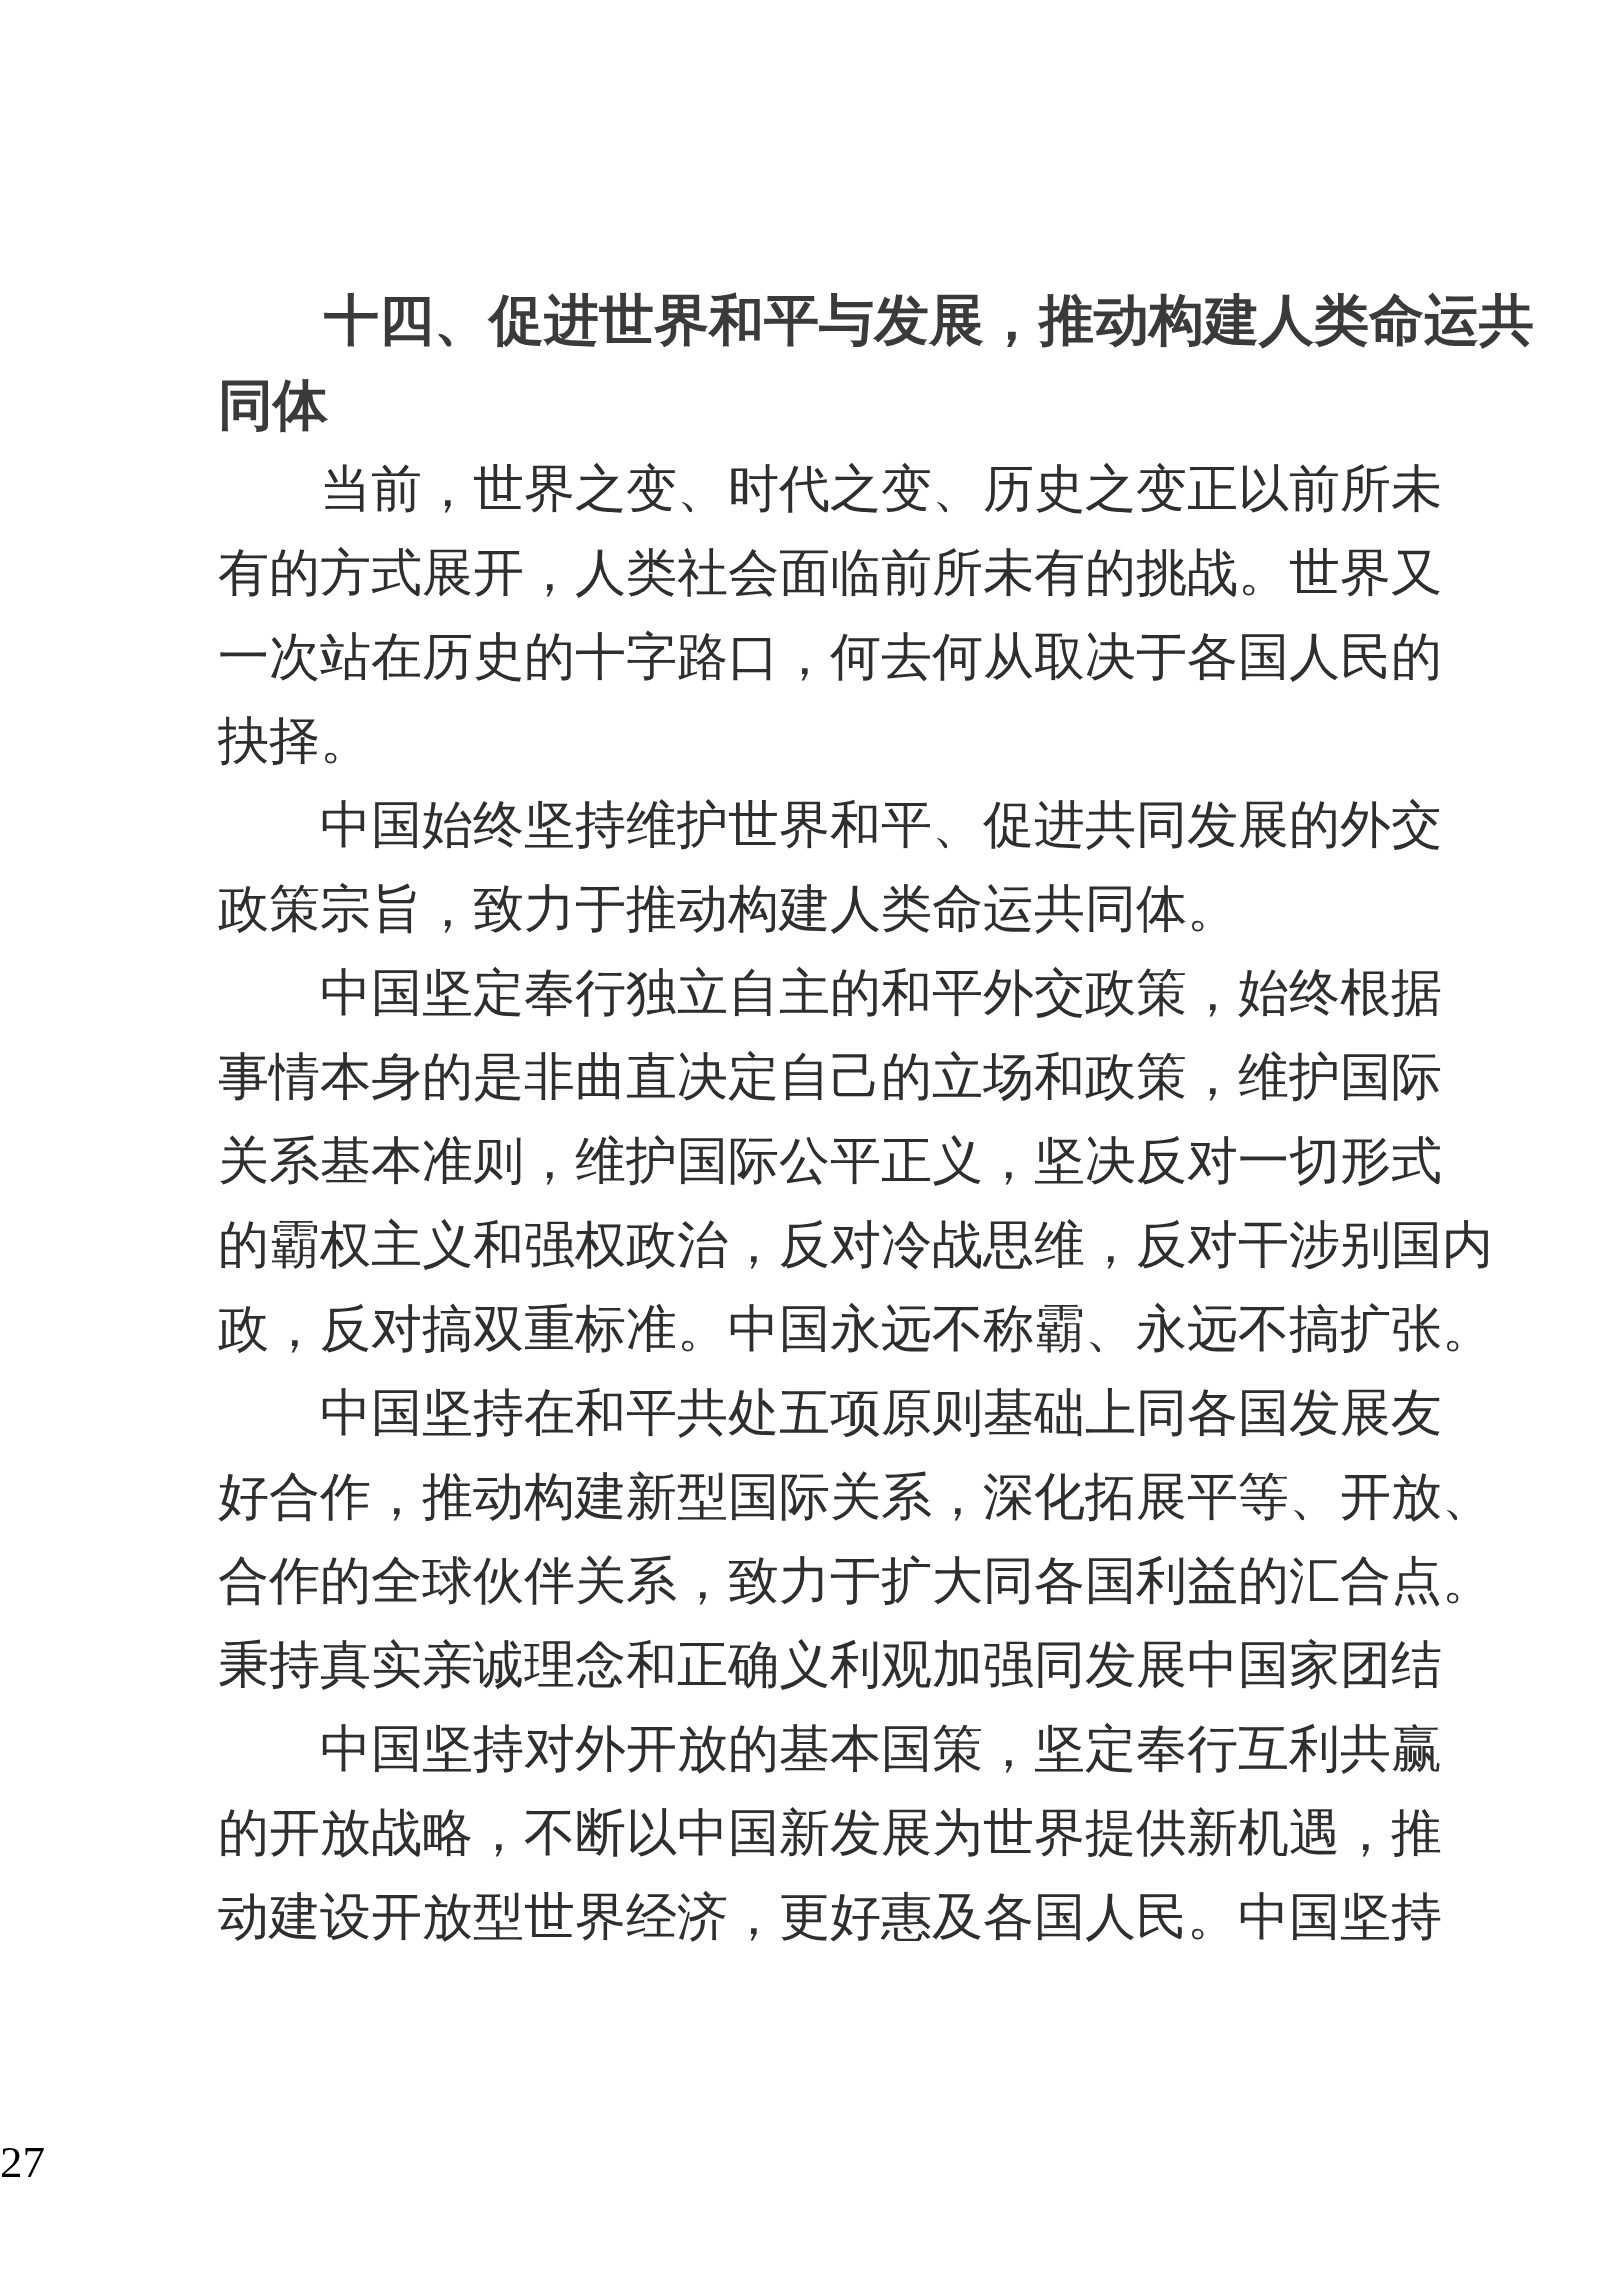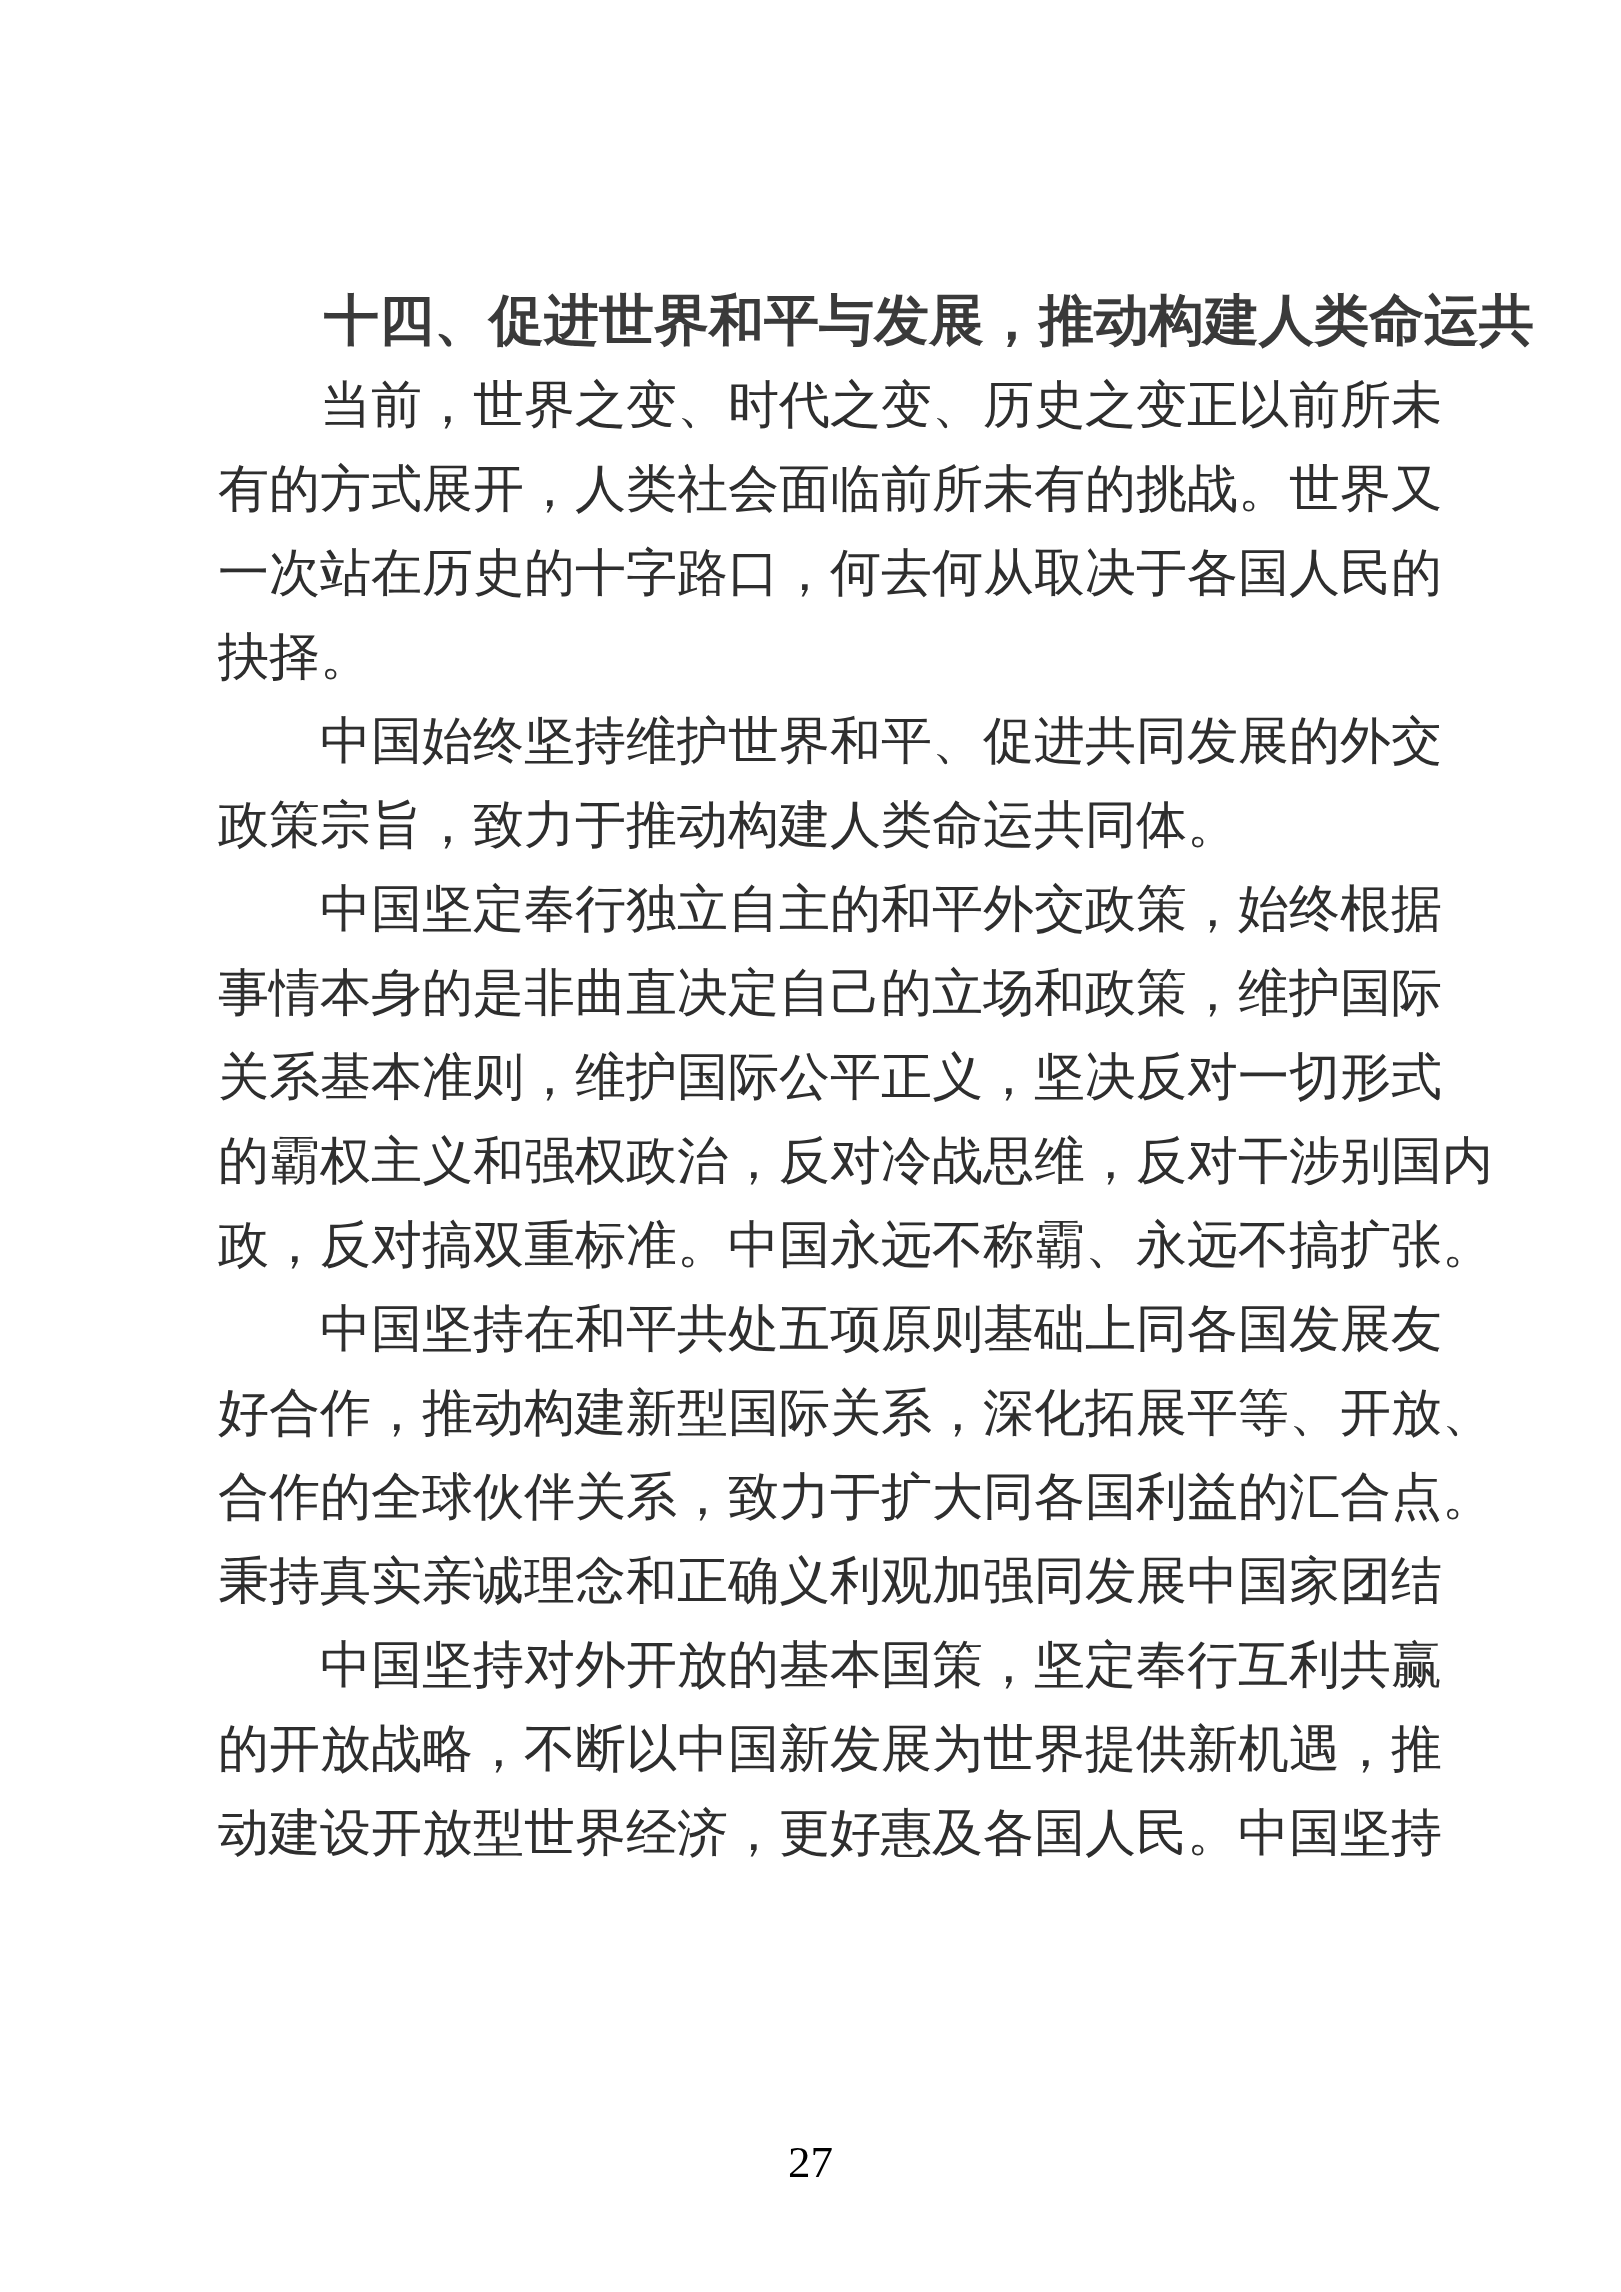--- a/index.html
+++ b/index.html
@@ -44,21 +44,20 @@
     color: #3a3a3a;
   }
   .line.heading.indent { padding-left: 106px; }
   .page-number {
     position: absolute;
     top: 2120px;
     left: 0;
     width: 100%;
     height: 84px;
     line-height: 84px;
-    text-align: center;
     font-family: "Liberation Serif", serif;
     font-size: 45px;
     color: #000000;
   }
 </style>
 </head>
 <body>
 
 <div class="page">
   <div class="content">
@@ -80,20 +79,21 @@
         <span>推</span>
         <span>动</span>
         <span>构</span>
         <span>建</span>
         <span>人</span>
         <span>类</span>
         <span>命</span>
         <span>运</span>
         <span>共</span>
       </div>
+    <div class="line heading">同体</div>
 
     <div class="line j indent">
         <span>当</span>
         <span>前</span>
         <span>，</span>
         <span>世</span>
         <span>界</span>
         <span>之</span>
         <span>变</span>
         <span>、</span>

